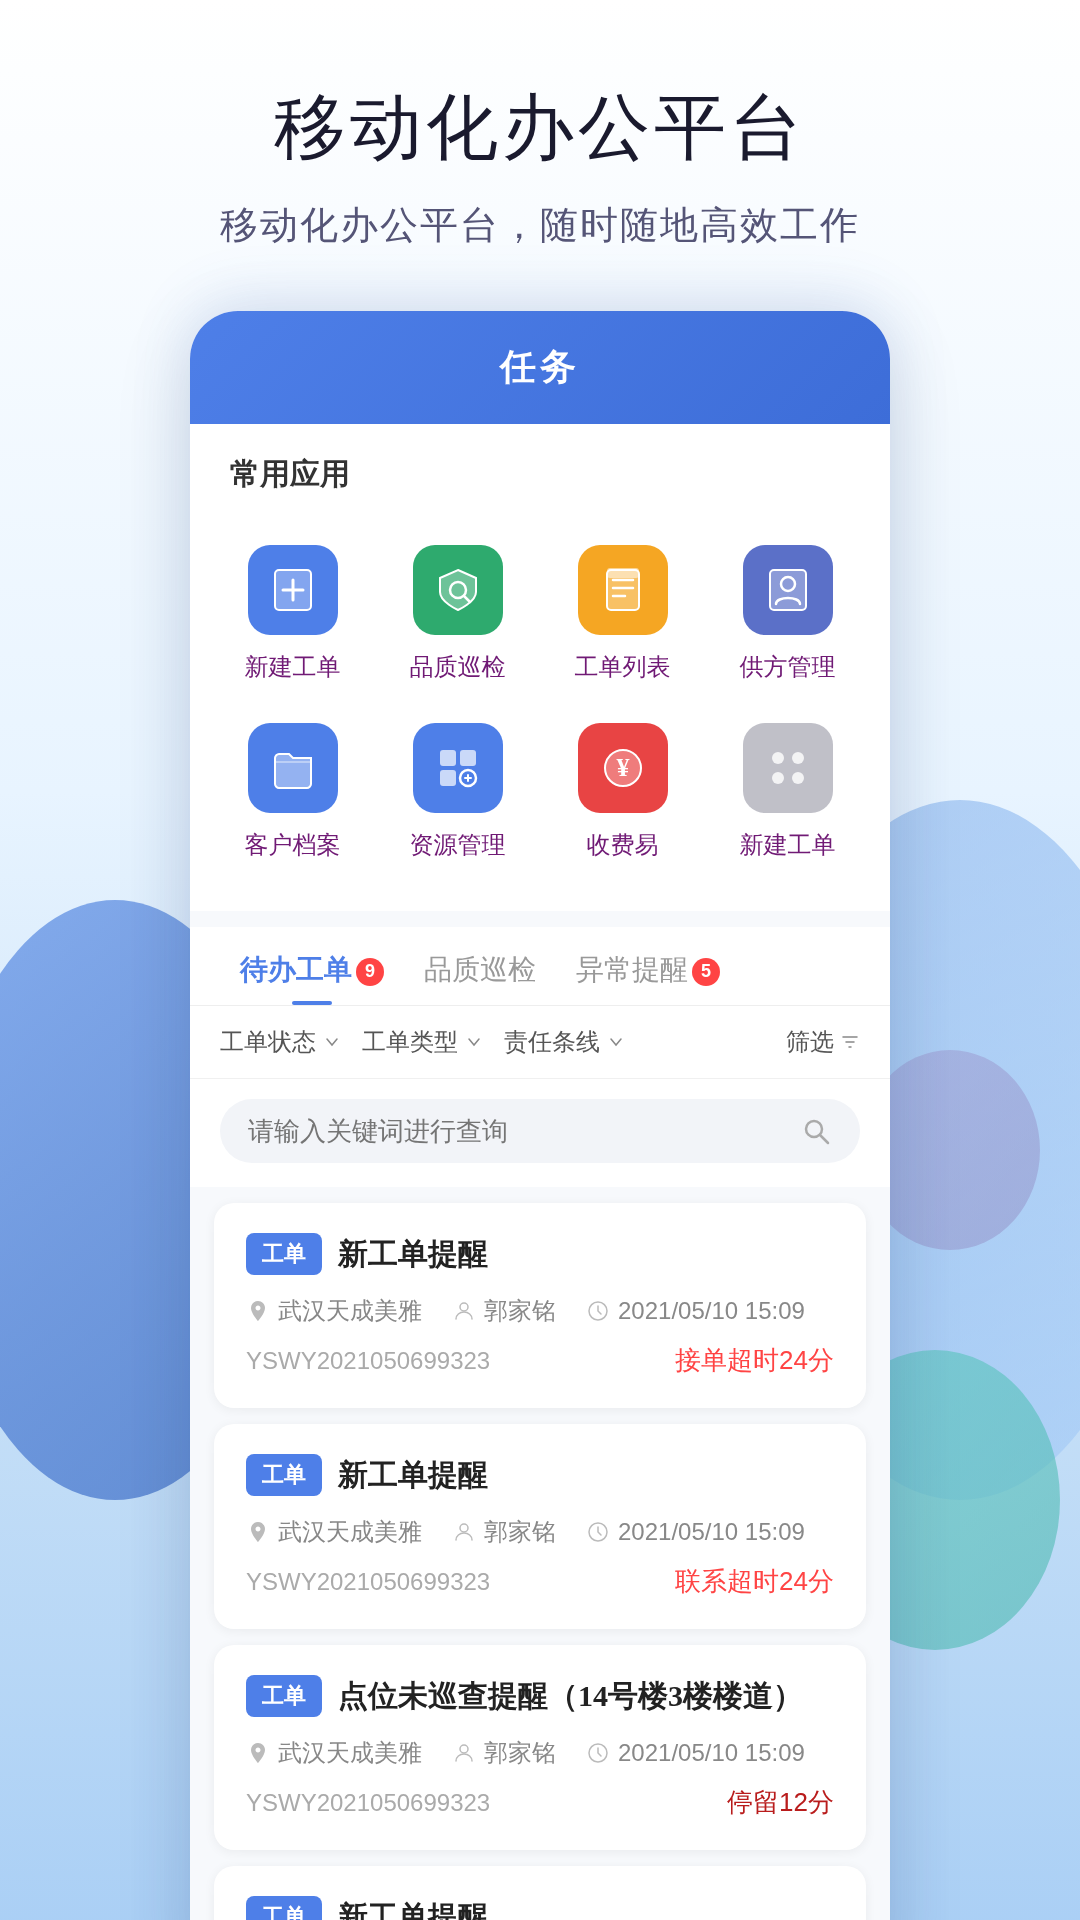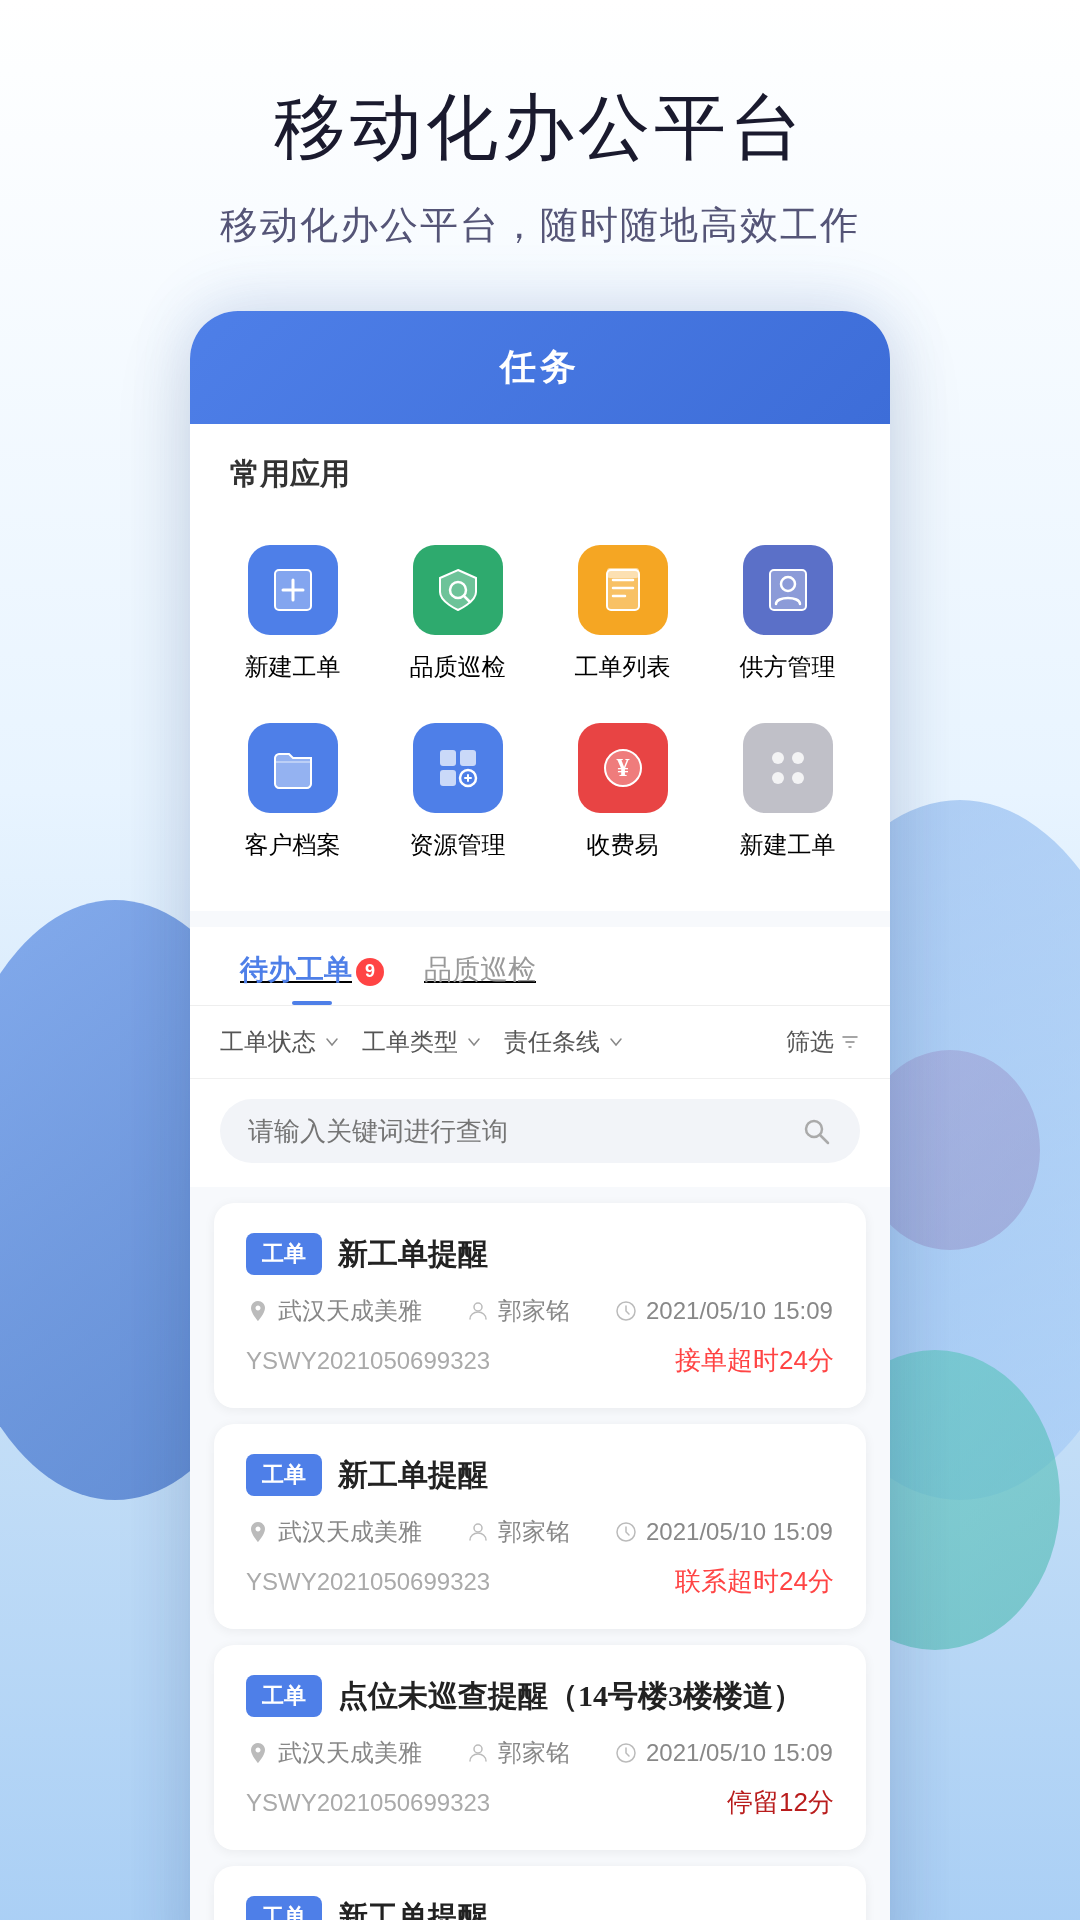--- a/index.html
+++ b/index.html
@@ -150,21 +150,21 @@
       margin-bottom: 16px;
     }
 
     .app-icon svg {
       width: 52px;
       height: 52px;
     }
 
     .app-label {
       font-size: 24px;
-      color: #000000;
+      color: #701a75;
       text-align: center;
       white-space: nowrap;
     }
 
     .icon-blue { background: #4e7fe8; }
     .icon-green { background: #2eaa6e; }
     .icon-orange { background: #f5a623; }
     .icon-indigo { background: #5b70c8; }
     .icon-blue2 { background: #4e7fe8; }
     .icon-blue3 { background: #4e7fe8; }
@@ -172,21 +172,20 @@
     .icon-gray { background: #c0c0c8; }
 
     
     .tab-nav {
       display: flex;
       align-items: center;
       background: white;
       padding: 0 30px;
       margin-top: 16px;
       border-bottom: 1px solid #eee;
-      text-decoration: underline;
     }
 
     .tab-item {
       padding: 24px 20px 16px 20px;
       font-size: 28px;
       color: #999;
       cursor: pointer;
       position: relative;
       white-space: nowrap;
     }
@@ -304,21 +303,21 @@
     .order-title {
       font-size: 30px;
       font-weight: 600;
       color: #222;
       font-family: Liberation Serif, serif;
     }
 
     .order-meta {
       display: flex;
       align-items: center;
-      gap: 44px;
+      gap: 30px;
       margin-bottom: 16px;
     }
 
     .order-meta-item {
       display: flex;
       align-items: center;
       gap: 8px;
       font-size: 24px;
       color: #888;
     }
@@ -482,20 +481,23 @@
 
         </div>
       </div>
 
       <div class="tab-nav">
         <div class="tab-item active">
           <span>待办工单</span><span class="tab-badge">9</span>
         </div>
         <div class="tab-item">
           <span>品质巡检</span>
+        </div>
+        <div class="tab-item">
+          <span>异常提醒</span><span class="tab-badge">5</span>
         </div>
       </div>
 
       <div class="filter-row">
         <div class="filter-btn">
           <span>工单状态</span>
           <svg viewBox="0 0 20 20" fill="none">
               <path d="M5 7l5 6 5-6" stroke="#888" stroke-width="1.5" stroke-linecap="round"></path>
             </svg>
         </div>

